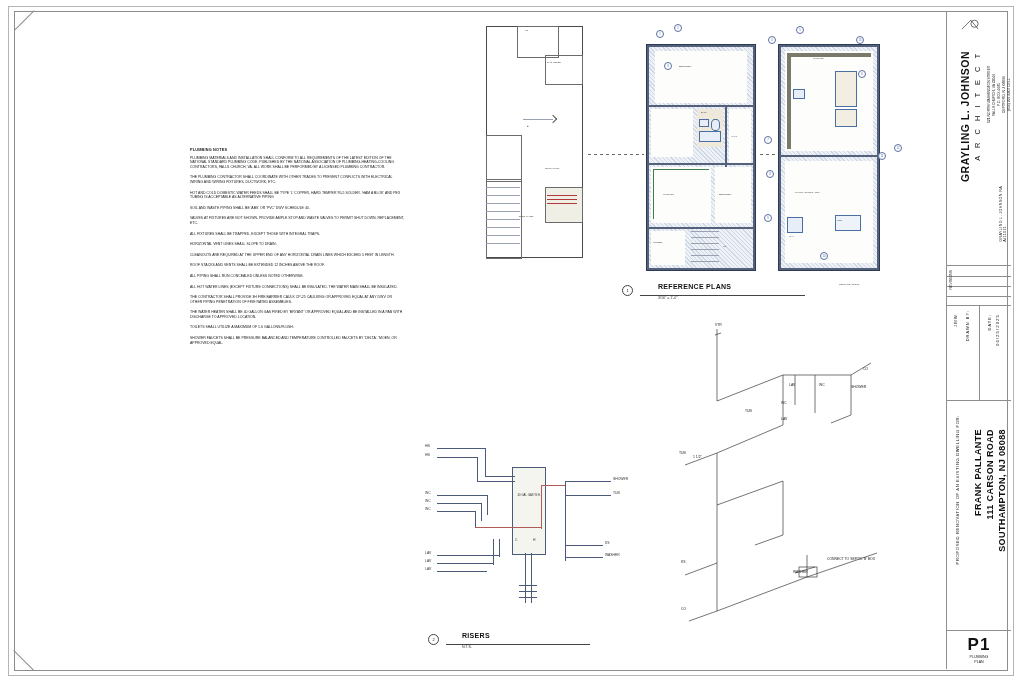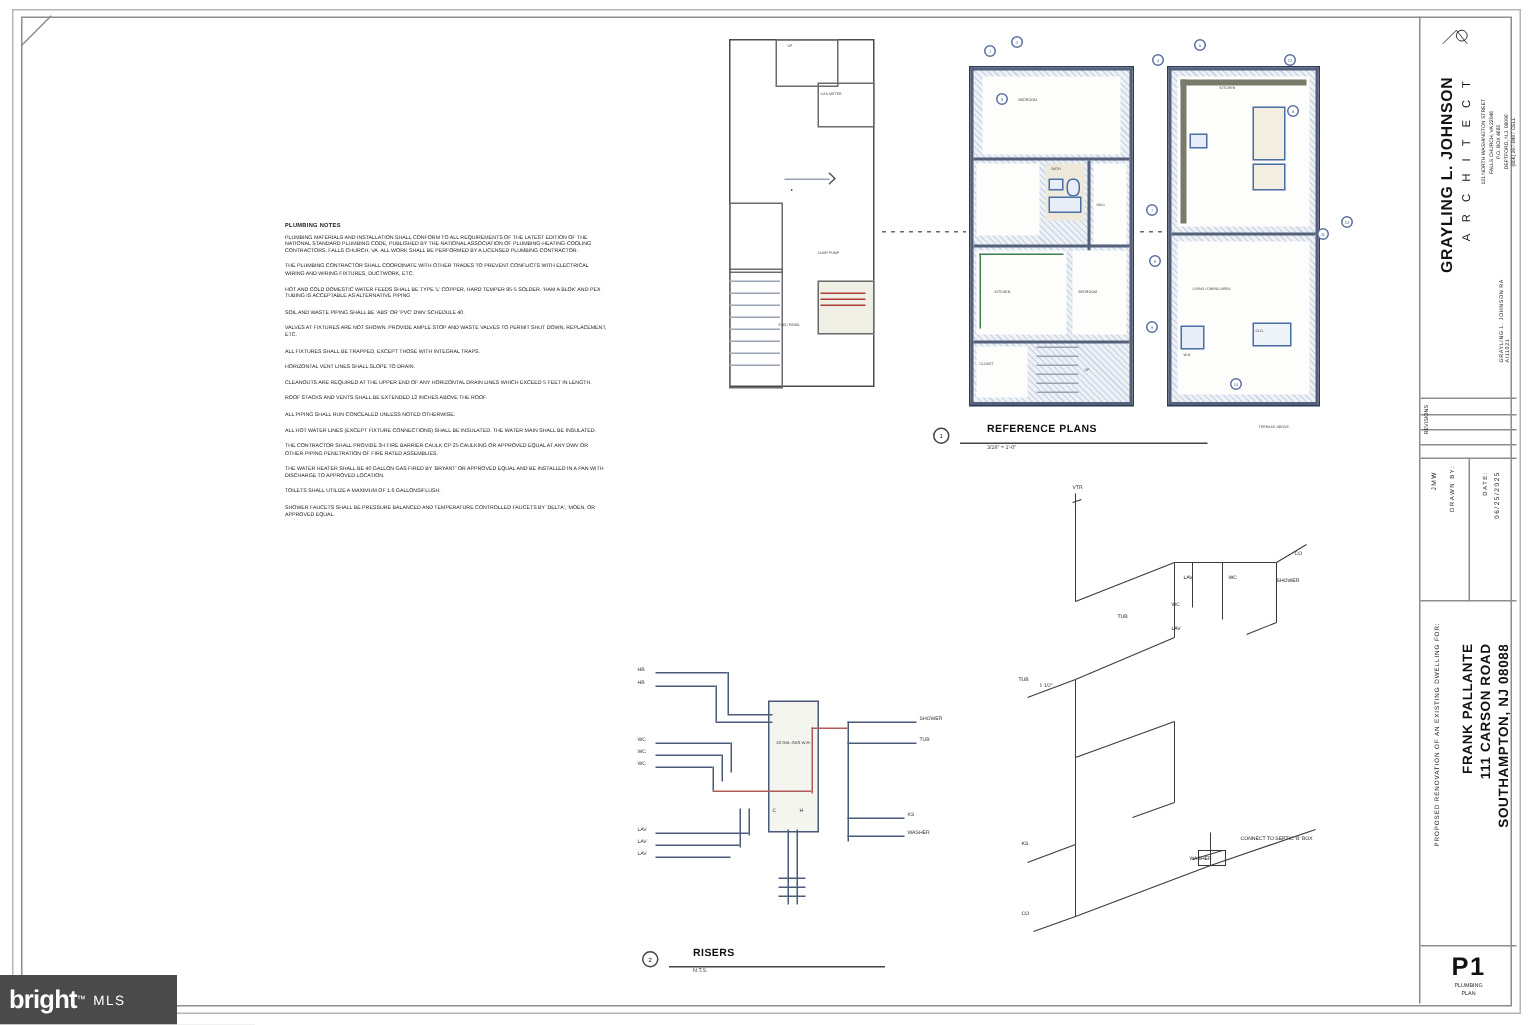--- a/index.html
+++ b/index.html
@@ -451,19 +451,14 @@
 
     <div class="tb-seg tb-sheet">
       <div class="sheet-no">P1</div>
       <div class="sheet-sub">
         <div>PLUMBING</div>
         <div>PLAN</div>
       </div>
     </div>
   </div>
 
-  <div class="watermark">
-    <span class="wm-text">bright</span>
-    <span class="wm-sup">™</span>
-    <span class="wm-mls">MLS</span>
-  </div>
 
 </div>
 
 </body></html>

